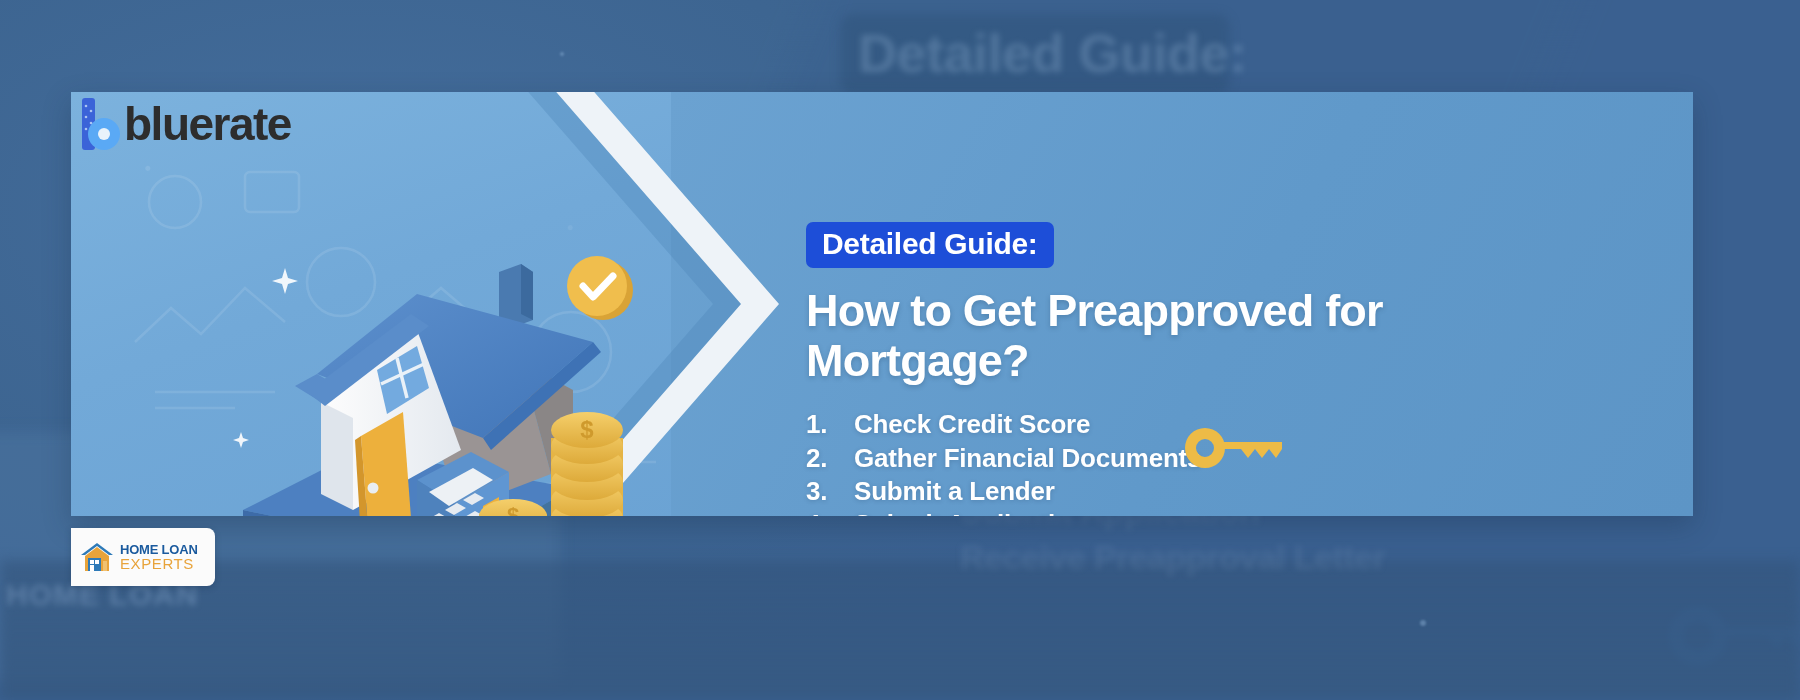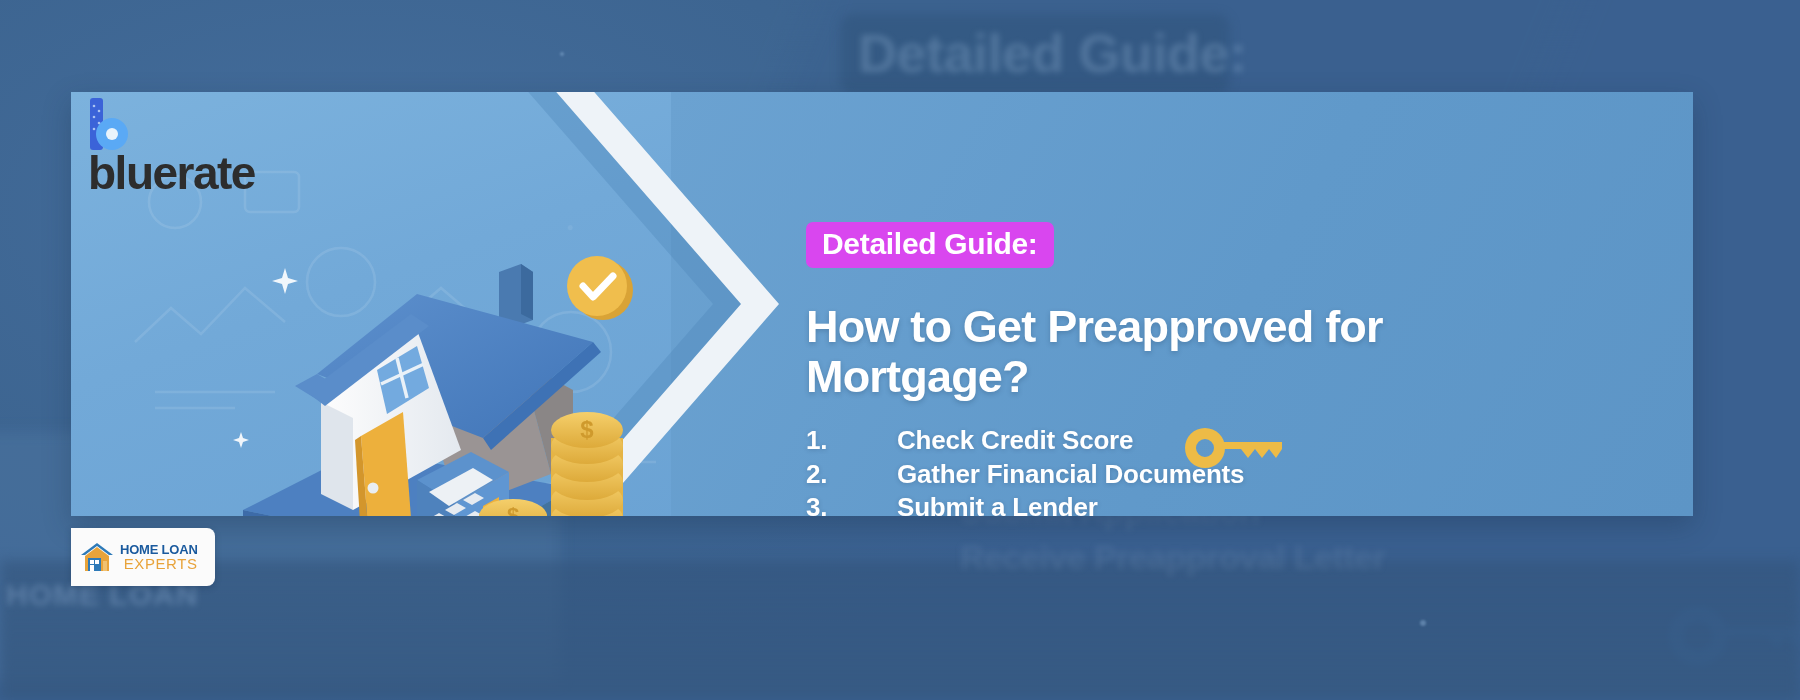--- a/index.html
+++ b/index.html
@@ -149,25 +149,24 @@
     pointer-events: none;
     opacity: .35;
   }
 
   
   .watermark { position:absolute; opacity:.10; }
 
   
   .logo {
     position: absolute;
-    left: 88px; top: 98px;
+    left: 80px; top: 98px;
     display: flex;
-    align-items: flex-start;
+    align-items: center;
     z-index: 8;
-    flex-direction: column;
   }
   .logo-mark { width: 42px; height: 52px; margin-right: 2px; }
   .logo-text {
     font-size: 46px;
     font-weight: bold;
     color: #2d2d2d;
     letter-spacing: -1.5px;
     line-height: 1;
   }
 
@@ -180,41 +179,41 @@
     left: 71px; top: 528px;
     width: 144px; height: 58px;
     background: #fbfbfb;
     border-radius: 0 8px 8px 0;
     display: flex; align-items: center;
     padding-left: 8px;
     z-index: 9;
     box-shadow: 0 2px 6px rgba(20,40,66,0.25);
   }
   .hle-icon { width: 36px; height: 32px; flex: 0 0 auto; margin-right: 5px; }
-  .hle-words { line-height: 1.0; text-align: right; }
+  .hle-words { line-height: 1.0; }
   .hle-l1 { font-size: 13px; font-weight: bold; color: #1a5a9e; letter-spacing: -0.2px; }
   .hle-l2 { font-size: 15px; font-weight: normal; color: #e8a33a; letter-spacing: 0.6px; }
 
   
   .content { position: absolute; left: 735px; top: 130px; z-index: 6; width: 760px; }
 
   .eyebrow {
     display: inline-block;
-    background: #d946ef;
+    background: #1d4ed8;
     color: #ffffff;
     font-size: 30px;
     font-weight: bold;
     padding: 6px 16px 8px 16px;
     border-radius: 7px;
     letter-spacing: -0.3px;
     line-height: 1.05;
   }
 
   .headline {
-    margin-top: 34px;
+    margin-top: 18px;
     color: #ffffff;
     font-size: 45px;
     font-weight: bold;
     line-height: 1.12;
     letter-spacing: -0.8px;
     max-width: 700px;
     text-shadow: 0 2px 5px rgba(30,60,95,0.28);
   }
 
   .steps { margin-top: 22px; list-style: none; }
@@ -222,21 +221,21 @@
     display: flex;
     align-items: baseline;
     color: #ffffff;
     font-size: 26px;
     font-weight: bold;
     line-height: 1.28;
     letter-spacing: -0.2px;
     text-shadow: 0 1px 4px rgba(30,60,95,0.25);
   }
   .step-num { width: 48px; flex: 0 0 48px; }
-  .step-label { white-space: nowrap; margin-left: 43px; }
+  .step-label { white-space: nowrap; }
 
   .key-icon {
     position: absolute;
     left: 1113px; top: 335px;
     width: 104px; height: 42px;
     z-index: 7;
   }
 </style>
 </head>
 <body>

